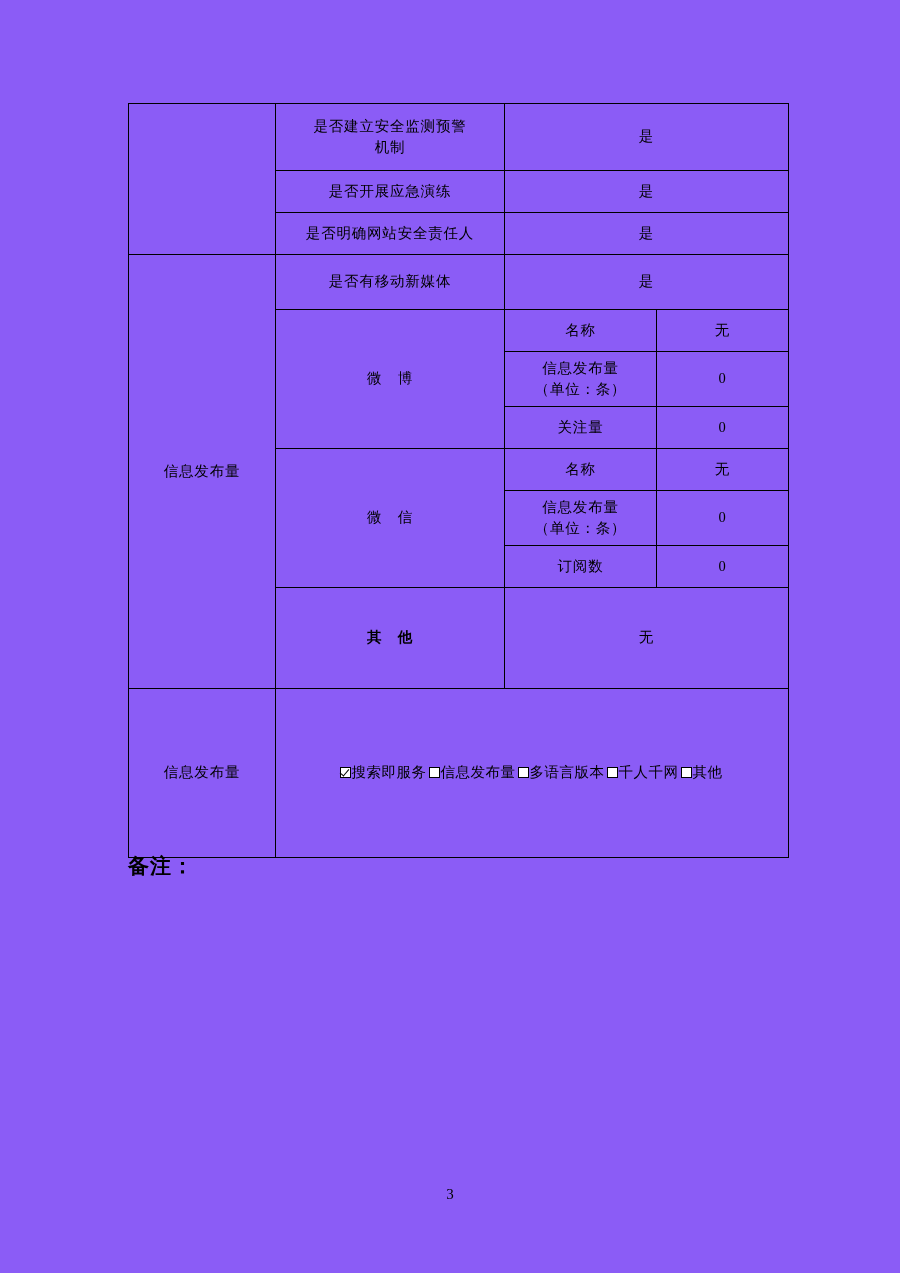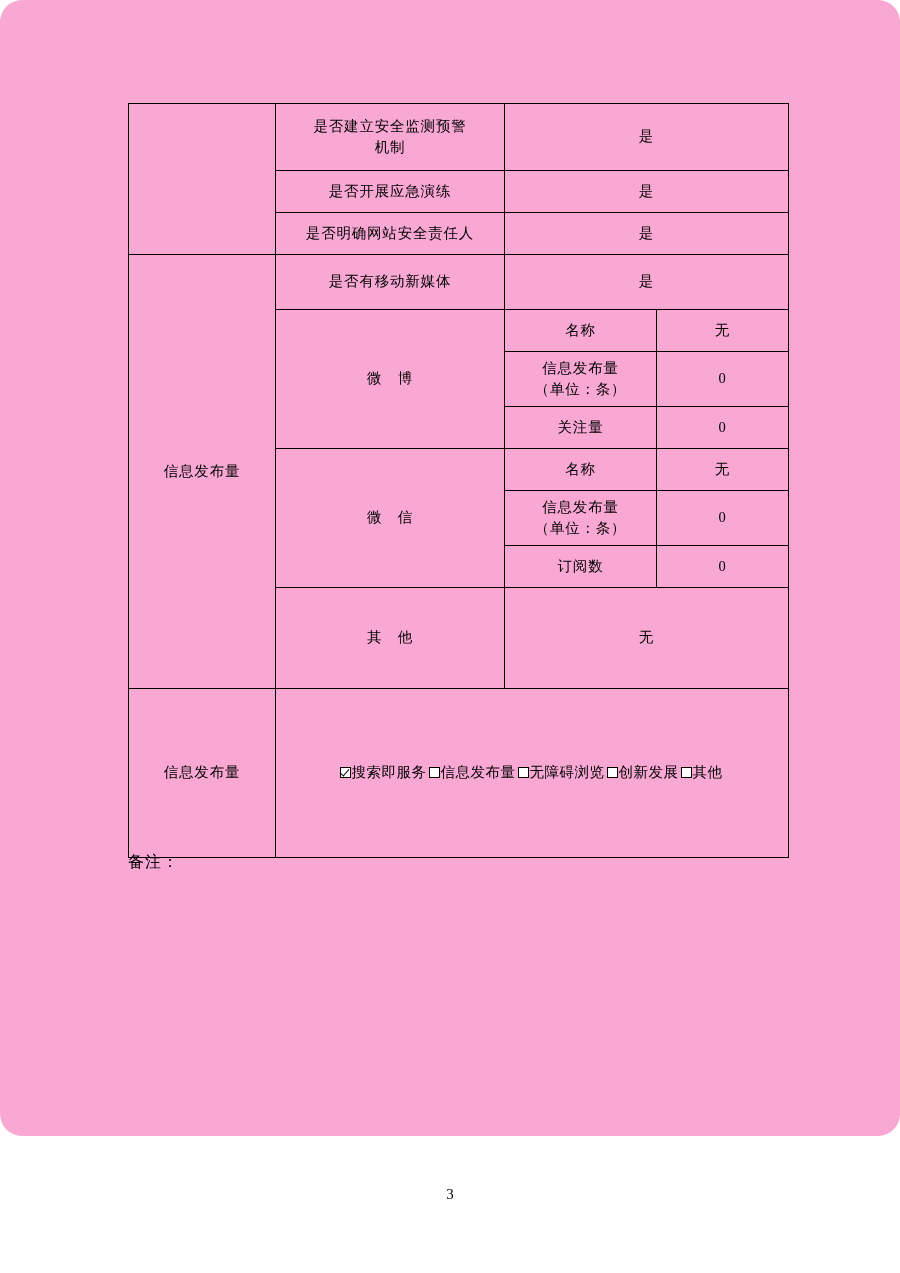--- a/index.html
+++ b/index.html
@@ -11,23 +11,22 @@
     width: 900px;
     height: 1273px;
     position: relative;
     font-family: "Liberation Serif", "DejaVu Serif", serif;
     color: #000000;
   }
   .page {
     position: absolute;
     left: 0; top: 0;
     width: 900px;
-    height: 1136px;
-    background: #f9a8d4;
-    border-radius: 22px;
+    height: 1273px;
+    background: #8b5cf6;
   }
   .doc-table {
     position: absolute;
     left: 128px;
     top: 103px;
     width: 660px;
     border-collapse: collapse;
     table-layout: fixed;
   }
   .doc-table td {
@@ -40,21 +39,21 @@
     padding: 4px 3px;
     line-height: 1.45;
   }
   .col-a { width: 147px; }
   .col-b { width: 229px; }
   .col-c { width: 152px; }
   .col-d { width: 132px; }
   .row-two-line { height: 58px; }
   .row-normal { height: 33px; }
   .row-tall { height: 46px; }
-  .row-other { height: 92px; }
+  .row-other { height: 92px; font-weight: bold; }
   .row-innov { height: 160px; }
 
   .nowrap { white-space: nowrap; }
 
   .innov-cell {
     vertical-align: middle;
     padding: 0 10px;
   }
   .checkline {
     display: flex;
@@ -89,22 +88,22 @@
     border-right: 1.6px solid #000;
     border-bottom: 1.6px solid #000;
     transform: rotate(40deg);
   }
   .chk-label { margin-right: 2px; }
 
   .remark {
     position: absolute;
     left: 128px;
     top: 852px;
-    font-size: 16px;
-    font-weight: normal;
+    font-size: 21px;
+    font-weight: bold;
     letter-spacing: 1px;
     font-family: "Liberation Serif", "DejaVu Serif", serif;
   }
   .page-number {
     position: absolute;
     left: 0;
     top: 1186px;
     width: 900px;
     text-align: center;
     font-size: 15px;
@@ -195,25 +194,25 @@
               <span class="chk">
                 <span class="box checked"></span>
                 <span class="chk-label">搜索即服务</span>
               </span>
               <span class="chk">
                 <span class="box"></span>
                 <span class="chk-label">信息发布量</span>
               </span>
               <span class="chk">
                 <span class="box"></span>
-                <span class="chk-label">无障碍浏览</span>
-              </span>
-              <span class="chk">
-                <span class="box"></span>
-                <span class="chk-label">创新发展</span>
+                <span class="chk-label">多语言版本</span>
+              </span>
+              <span class="chk">
+                <span class="box"></span>
+                <span class="chk-label">千人千网</span>
               </span>
               <span class="chk">
                 <span class="box"></span>
                 <span class="chk-label">其他</span>
               </span>
             </div>
         </td>
       </tr>
     </tbody>
   </table>

